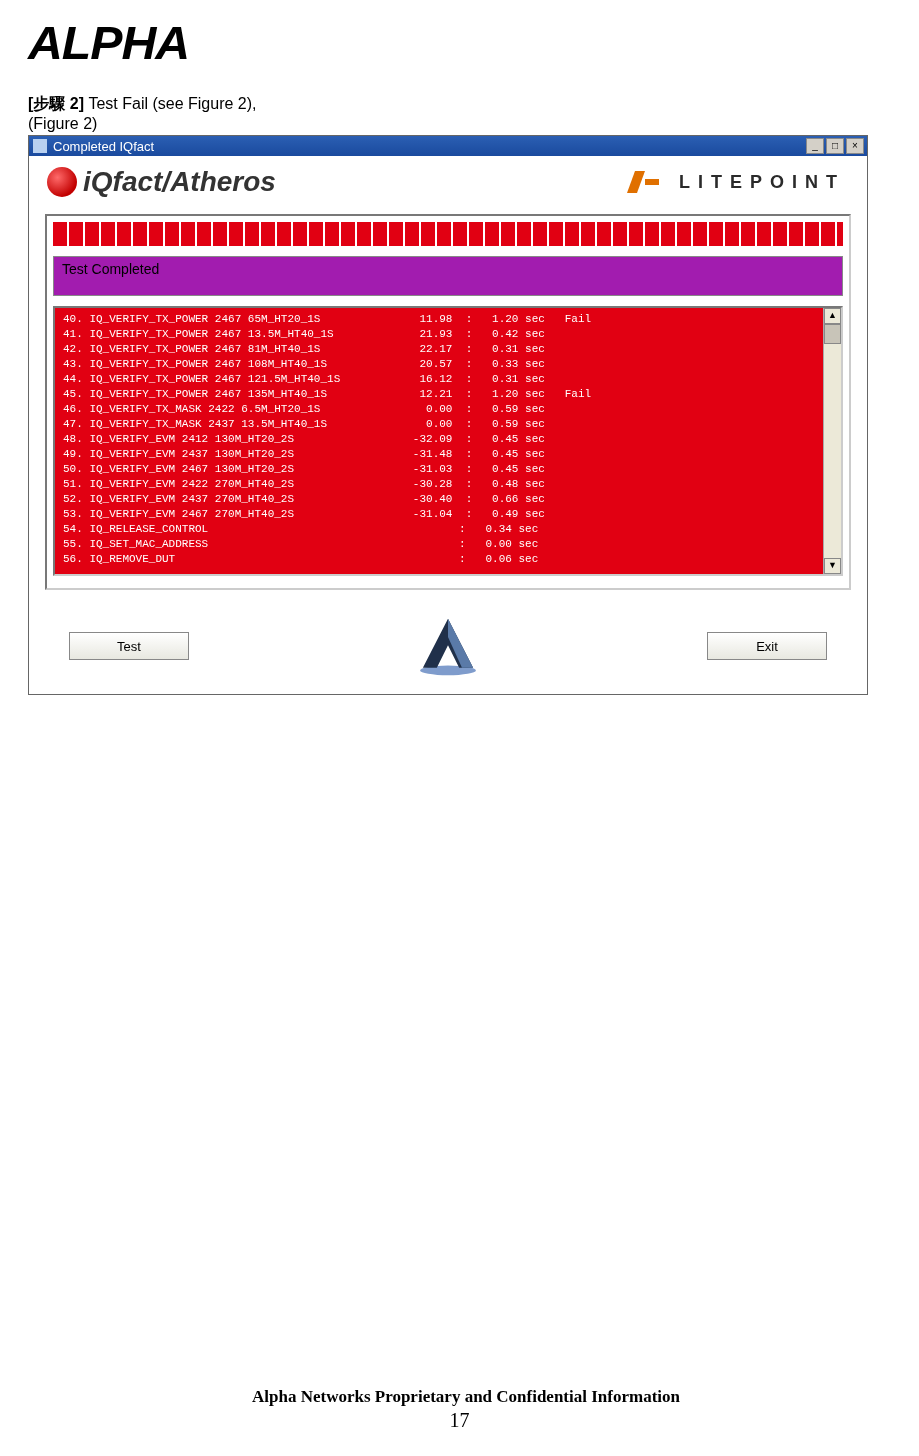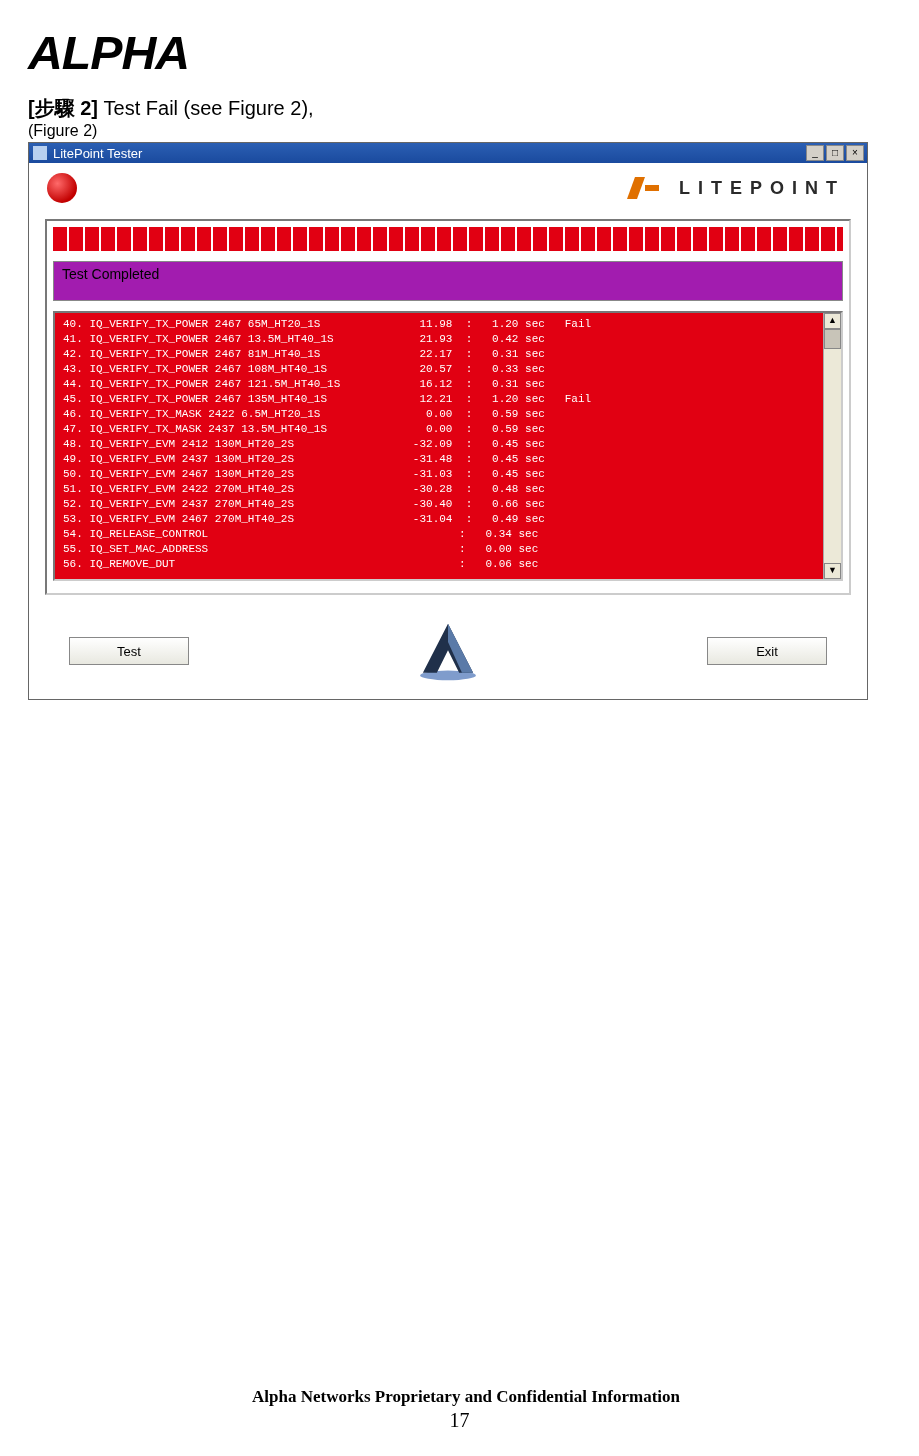--- a/index.html
+++ b/index.html
@@ -4,32 +4,32 @@
 <style>
   * { box-sizing: border-box; margin: 0; padding: 0; }
   body {
     width: 919px;
     height: 1456px;
     background: #fff;
     font-family: Arial, sans-serif;
     color: #000;
     position: relative;
   }
-  .page { padding: 26px 28px 0 28px; }
+  .page { padding: 16px 28px 0 28px; }
   .logo {
     font-family: Arial, sans-serif;
     font-weight: 900;
     font-size: 46px;
     letter-spacing: -1px;
     color: #000;
     font-style: italic;
     transform: scaleX(1.05);
     transform-origin: left;
   }
-  .step { font-size: 20px; margin-top: 15px; }
+  .step { font-size: 16px; margin-top: 24px; }
   .step b { font-weight: bold; }
   .caption { font-size: 16px; }
   .window {
     margin-top: 2px;
     border: 1px solid #666;
     width: 840px;
     background: #fff;
   }
   .titlebar {
     background: linear-gradient(#2b5fb3, #1a4a9e);
@@ -168,32 +168,33 @@
   <div class="logo">ALPHA</div>
   <div class="step">
     <b>[步驟 2]</b><span> Test Fail (see Figure 2),</span>
   </div>
   <div class="caption">(Figure 2)</div>
 
   <div class="window">
     <div class="titlebar">
       <div class="titlebar-left">
         <span class="tb-icon"></span>
-        <span>LitePoint Tester</span>
+        <span>Completed IQfact</span>
       </div>
       <div class="tb-buttons">
         <div class="tb-btn">_</div>
         <div class="tb-btn">□</div>
         <div class="tb-btn">×</div>
       </div>
     </div>
 
     <div class="brandbar">
       <div class="iqfact">
         <div class="red-dot"></div>
+        <span>iQfact/Atheros</span>
       </div>
       <div class="litepoint">
         <div class="lp-mark"></div>
         <span>LITEPOINT</span>
       </div>
     </div>
 
     <div class="inner">
       <div class="redbar"></div>
       <div class="statusbox">

